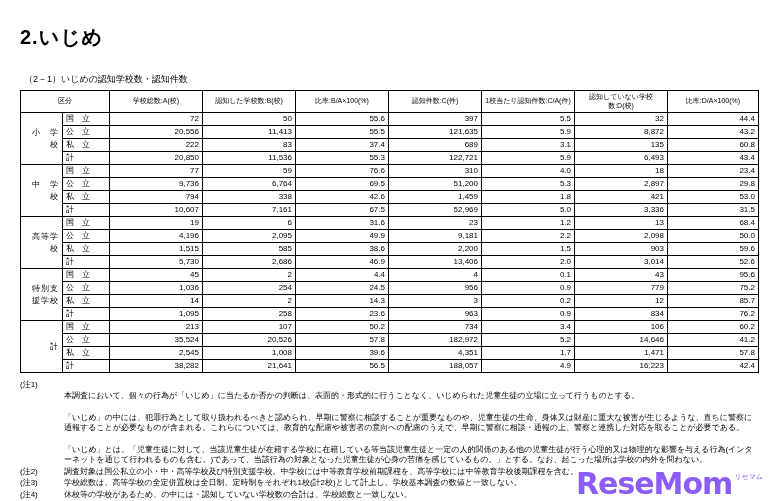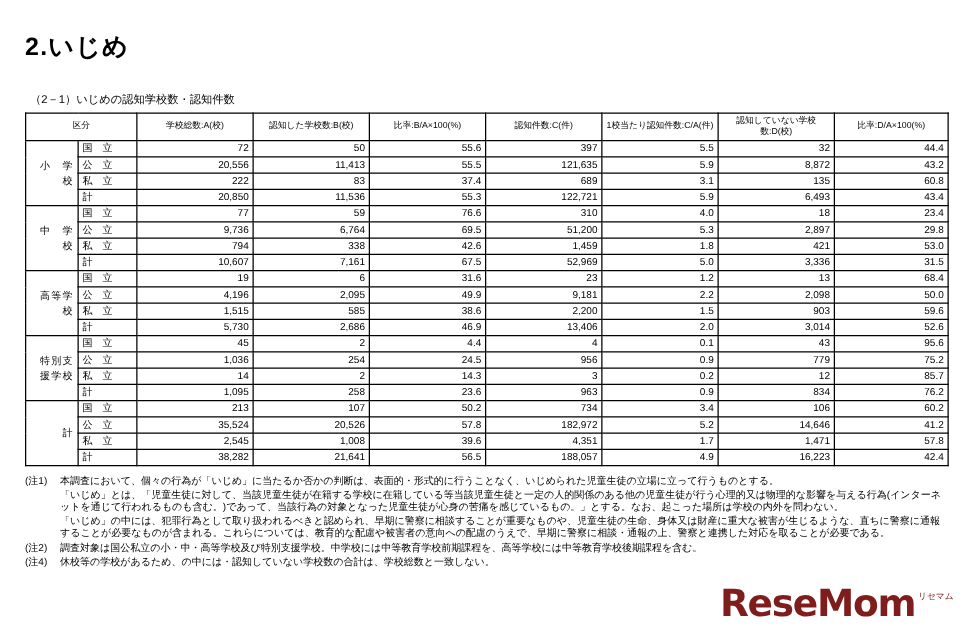--- a/index.html
+++ b/index.html
@@ -35,24 +35,24 @@
     height: 22px;
     line-height: 1.2;
     padding: 1px 2px;
   }
   table.stats td { height: 13px; line-height: 12px; }
   td.school { text-align: right; vertical-align: middle; letter-spacing: 1px; }
   td.estab  { text-align: left; }
   td.num    { text-align: right; padding-right: 6px; font-variant-numeric: tabular-nums; }
 
   .notes { margin-top: 7px; width: 740px; font-size: 8px; line-height: 1.32; }
-  .note { display: flex; align-items: flex-start; margin-top: 1px; }
+  .note { display: flex; align-items: flex-start; margin-top: 1px; gap: 16px; }
   .note-label { flex: 0 0 28px; }
   .note-body { flex: 1; }
-  .note-par { margin-top: 0; }
+  .note-par { margin-top: 11px; }
 
   .logo {
     position: absolute;
     right: 8px; bottom: 2px;
     display: flex; align-items: flex-start;
     color: #9b9b9b;
   }
   .logo-text {
     font-size: 30px;
     font-weight: bold;
@@ -301,32 +301,36 @@
           <td class="num">42.4</td>
         </tr>
       </tbody>
   </table>
 
   <div class="notes">
     <div class="note">
       <div class="note-label">(注1)</div>
       <div class="note-body">
         <div class="note-par">本調査において、個々の行為が「いじめ」に当たるか否かの判断は、表面的・形式的に行うことなく、いじめられた児童生徒の立場に立って行うものとする。</div>
+        <div class="note-par">「いじめ」の中には、犯罪行為として取り扱われるべきと認められ、早期に警察に相談することが重要なものや、児童生徒の生命、身体又は財産に重大な被害が生じるような、直ちに警察に通報することが必要なものが含まれる。これらについては、教育的な配慮や被害者の意向への配慮のうえで、早期に警察に相談・通報の上、警察と連携した対応を取ることが必要である。</div>
         <div class="note-par">「いじめ」とは、「児童生徒に対して、当該児童生徒が在籍する学校に在籍している等当該児童生徒と一定の人的関係のある他の児童生徒が行う心理的又は物理的な影響を与える行為(インターネットを通じて行われるものも含む。)であって、当該行為の対象となった児童生徒が心身の苦痛を感じているもの。」とする。なお、起こった場所は学校の内外を問わない。</div>
-        <div class="note-par">「いじめ」の中には、犯罪行為として取り扱われるべきと認められ、早期に警察に相談することが重要なものや、児童生徒の生命、身体又は財産に重大な被害が生じるような、直ちに警察に通報することが必要なものが含まれる。これらについては、教育的な配慮や被害者の意向への配慮のうえで、早期に警察に相談・通報の上、警察と連携した対応を取ることが必要である。</div>
       </div>
     </div>
     <div class="note">
       <div class="note-label">(注2)</div>
       <div class="note-body">調査対象は国公私立の小・中・高等学校及び特別支援学校。中学校には中等教育学校前期課程を、高等学校には中等教育学校後期課程を含む。</div>
     </div>
     <div class="note">
+      <div class="note-label">(注3)</div>
+      <div class="note-body">学校総数は、高等学校の全定併置校は全日制、定時制をそれぞれ1校(計2校)として計上し、学校基本調査の数値と一致しない。</div>
+    </div>
+    <div class="note">
       <div class="note-label">(注4)</div>
       <div class="note-body">休校等の学校があるため、の中には・認知していない学校数の合計は、学校総数と一致しない。</div>
     </div>
   </div>
 
-  <div class="logo" style="color: #7f1d1d;">
+  <div class="logo" style="color: #8b5cf6;">
     <span class="logo-text">ReseMom</span>
     <span class="logo-kana">リセマム</span>
   </div>
 
 </div>
 
 </body></html>

